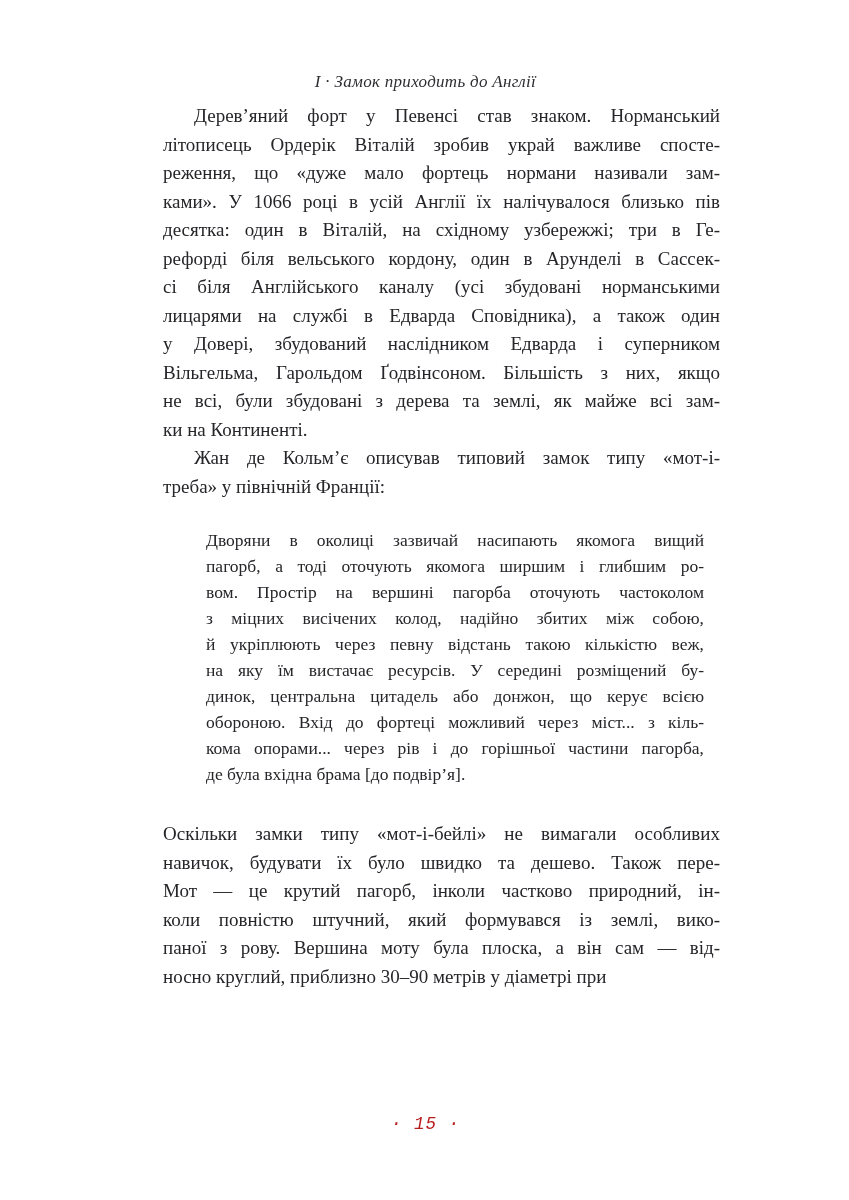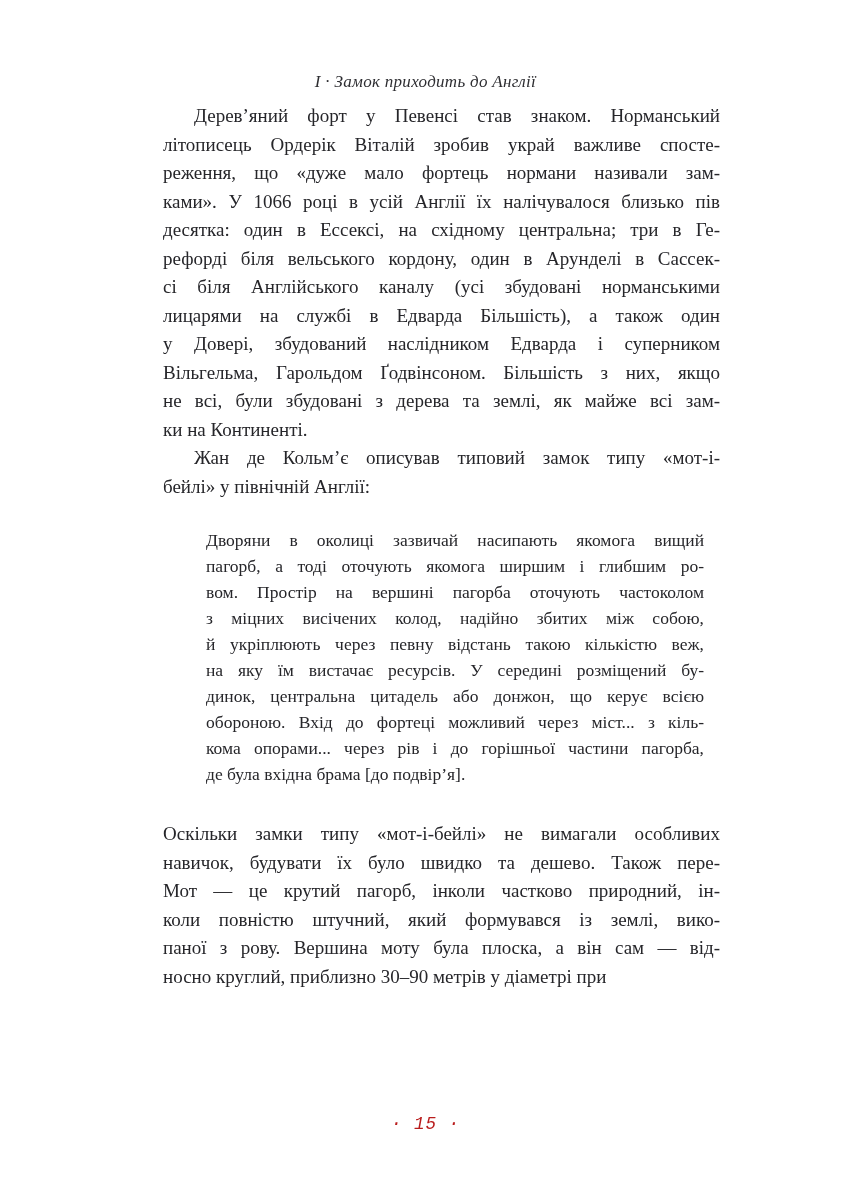--- a/index.html
+++ b/index.html
@@ -77,32 +77,32 @@
 
 <div class="page">
   <div class="running-header">І · Замок приходить до Англії</div>
 
   <div class="content" id="content">
       <div class="para indent">
         <div class="line">Дерев’яний форт у Певенсі став знаком. Норманський</div>
         <div class="line">літописець Ордерік Віталій зробив украй важливе спосте-</div>
         <div class="line">реження, що «дуже мало фортець нормани називали зам-</div>
         <div class="line">ками». У 1066 році в усій Англії їх налічувалося близько пів</div>
-        <div class="line">десятка: один в Ессексі, на східному центральна; три в Ге-</div>
+        <div class="line">десятка: один в Віталій, на східному узбережжі; три в Ге-</div>
         <div class="line">рефорді біля вельського кордону, один в Арунделі в Сассек-</div>
         <div class="line">сі біля Англійського каналу (усі збудовані норманськими</div>
-        <div class="line">лицарями на службі в Едварда Більшість), а також один</div>
+        <div class="line">лицарями на службі в Едварда Сповідника), а також один</div>
         <div class="line">у Довері, збудований наслідником Едварда і суперником</div>
         <div class="line">Вільгельма, Гарольдом Ґодвінсоном. Більшість з них, якщо</div>
         <div class="line">не всі, були збудовані з дерева та землі, як майже всі зам-</div>
         <div class="line">ки на Континенті.</div>
       </div>
       <div class="para indent">
         <div class="line">Жан де Кольм’є описував типовий замок типу «мот-і-</div>
-        <div class="line">бейлі» у північній Англії:</div>
+        <div class="line">треба» у північній Франції:</div>
       </div>
       <div class="para quote">
         <div class="line">Дворяни в околиці зазвичай насипають якомога вищий</div>
         <div class="line">пагорб, а тоді оточують якомога ширшим і глибшим ро-</div>
         <div class="line">вом. Простір на вершині пагорба оточують частоколом</div>
         <div class="line">з міцних висічених колод, надійно збитих між собою,</div>
         <div class="line">й укріплюють через певну відстань такою кількістю веж,</div>
         <div class="line">на яку їм вистачає ресурсів. У середині розміщений бу-</div>
         <div class="line">динок, центральна цитадель або донжон, що керує всією</div>
         <div class="line">обороною. Вхід до фортеці можливий через міст... з кіль-</div>

